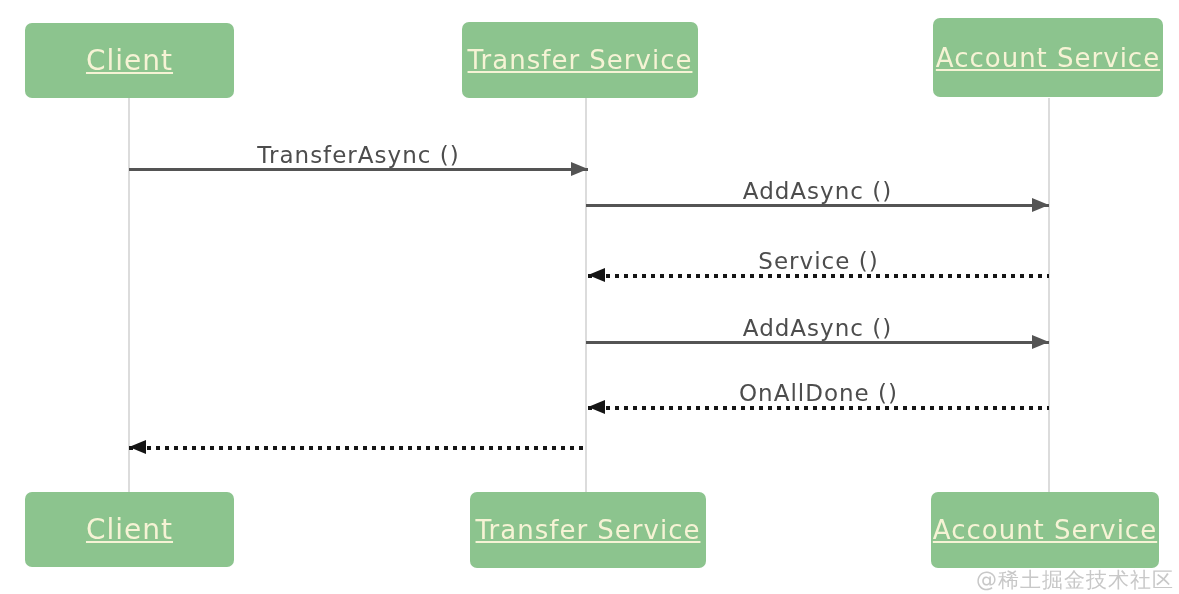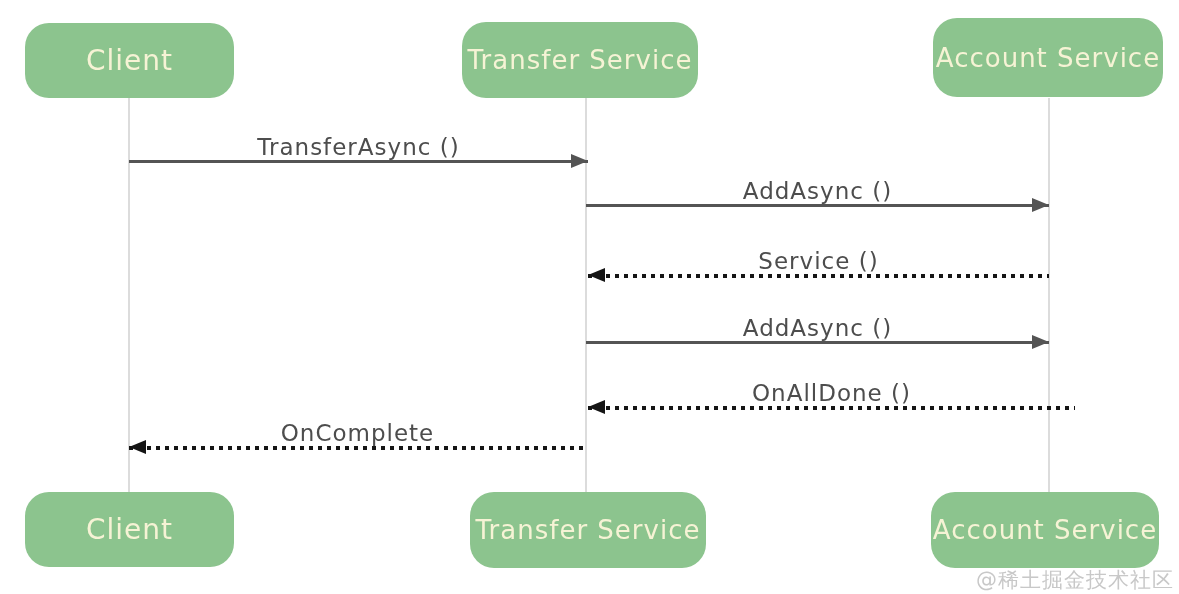--- a/index.html
+++ b/index.html
@@ -9,49 +9,50 @@
     background:var(--background,#ffffff);
     font-family:"DejaVu Sans", sans-serif;
     overflow:hidden;
   }
 
   
   .actor {
     position:absolute;
     background:var(--actor-bg,#8CC48E);
     color:var(--actor-text,#F6F3D5);
-    border-radius:24px;
+    border-radius:7px;
     display:flex; align-items:center; justify-content:center;
     font-size:28px; letter-spacing:1px;
     white-space:nowrap;
+    text-decoration:underline;
   }
   .actor-client-top      { left:25px;  top:23px;  width:209px; height:75px; }
   .actor-transfer-top    { left:462px; top:22px;  width:236px; height:76px; font-size:26px; }
   .actor-account-top     { left:933px; top:18px;  width:230px; height:79px; font-size:26px; }
   .actor-client-bottom   { left:25px;  top:492px; width:209px; height:75px; }
   .actor-transfer-bottom { left:470px; top:492px; width:236px; height:76px; font-size:26px; }
   .actor-account-bottom  { left:931px; top:492px; width:228px; height:76px; font-size:26px; }
 
   
   .lifeline {
     position:absolute;
     width:2px; top:98px; height:395px;
     background:var(--lifeline,#DCDCDC);
   }
   .lifeline-client   { left:128px; }
   .lifeline-transfer { left:585px; }
   .lifeline-account  { left:1048px; }
 
   
   .message { position:absolute; height:40px; }
-  .m1 { left:129px; width:459px; top:128px; }
+  .m1 { left:129px; width:459px; top:136px; }
   .m2 { left:586px; width:463px; top:172px; }
   .m3 { left:588px; width:461px; top:242px; }
   .m4 { left:586px; width:463px; top:309px; }
-  .m5 { left:588px; width:461px; top:374px;padding-left:26px; }
+  .m5 { left:588px; width:461px; top:374px; }
   .m6 { left:129px; width:457px; top:414px; }
 
   .msg-label {
     position:absolute; left:0; right:0; bottom:8px;
     text-align:center;
     font-size:23px; letter-spacing:1px;
     color:var(--label-text,#4D4D4D);
     white-space:nowrap;
   }
   .msg-line { position:absolute; left:0; right:0; top:32px; }
@@ -119,21 +120,20 @@
     <div class="arrowhead right"></div>
   </div>
 
   <div class="message m5">
     <div class="msg-label">OnAllDone ()</div>
     <div class="msg-line dotted"></div>
     <div class="arrowhead left"></div>
   </div>
 
   <div class="message m6">
-    <div class="msg-label">OnComplete</div>
     <div class="msg-line dotted"></div>
     <div class="arrowhead left"></div>
   </div>
 
   <div class="actor actor-client-bottom">Client</div>
   <div class="actor actor-transfer-bottom">Transfer Service</div>
   <div class="actor actor-account-bottom">Account Service</div>
 
   <div class="watermark">@稀土掘金技术社区</div>
 

